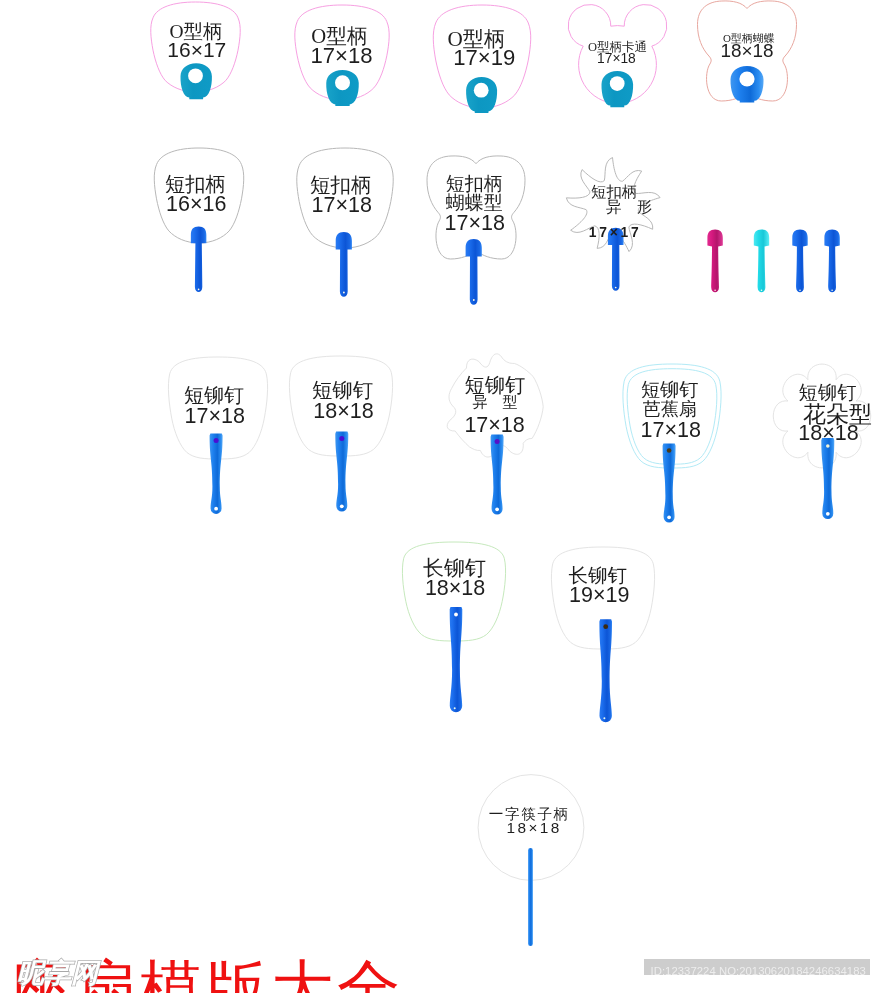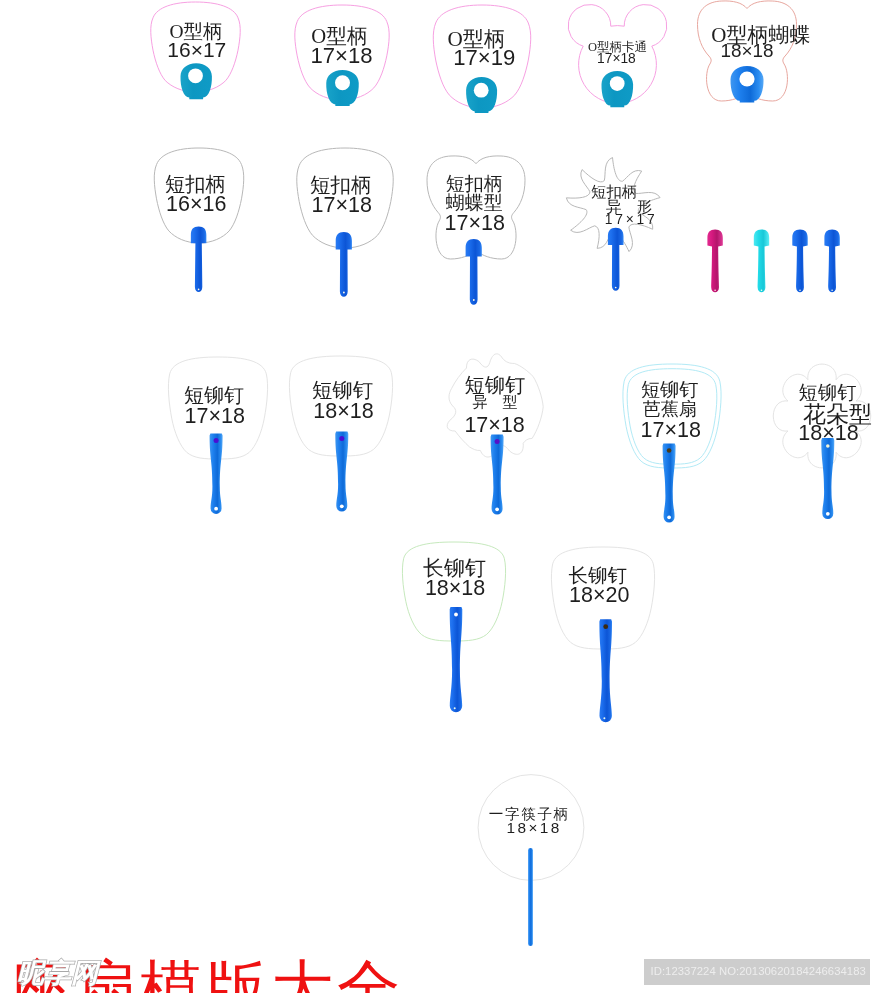--- a/index.html
+++ b/index.html
@@ -3,21 +3,21 @@
 <meta charset="utf-8">
 <style>
   html,body{margin:0;padding:0;}
   body{width:879px;height:993px;background:#ffffff;font-family:"Liberation Sans",sans-serif;position:relative;overflow:hidden;}
   #stage{position:absolute;left:0;top:0;width:879px;height:993px;}
   #art{position:absolute;left:0;top:0;width:879px;height:993px;}
   .lblgroup{position:absolute;}
   .lblgroup > div{position:absolute;left:0;transform:translateX(-50%);white-space:nowrap;color:#1e1e1e;line-height:1;}
   .cn{font-family:"Liberation Serif",serif;}
   .num{font-family:"Liberation Sans",sans-serif;font-weight:normal;}
-  #idbar{position:absolute;left:644px;top:959px;width:226px;height:26px;background:#cdcdcd;text-decoration:underline;}
+  #idbar{position:absolute;left:644px;top:959px;width:226px;height:16px;background:#cdcdcd;text-decoration:underline;}
   #idbar span{position:absolute;left:6.5px;top:7px;color:#ededed;font-size:11.3px;font-family:"Liberation Sans",sans-serif;white-space:nowrap;line-height:1;letter-spacing:0.05px;}
   #wmtitle{position:absolute;left:7px;top:958px;font-family:"Liberation Sans",sans-serif;font-weight:normal;font-size:63px;color:#ef1111;white-space:nowrap;letter-spacing:3px;line-height:1;}
   #wmlogo{position:absolute;left:17px;top:960px;font-size:27px;font-weight:bold;font-style:italic;font-family:"Liberation Sans",sans-serif;color:#ffffff;-webkit-text-stroke:1.4px #a8a8a8;paint-order:stroke fill;white-space:nowrap;letter-spacing:0px;line-height:1;}
   #wmurl{position:absolute;left:100px;top:963px;font-size:21px;font-weight:bold;font-style:italic;font-family:"Liberation Sans",sans-serif;color:#0f172a;-webkit-text-stroke:1.2px #a8a8a8;paint-order:stroke fill;white-space:nowrap;line-height:1;margin-top:28px;}
 </style>
 </head>
 <body>
 
 <div id="stage">
   <svg id="art" viewBox="0 0 879 993" xmlns="http://www.w3.org/2000/svg">
@@ -179,40 +179,40 @@
 </div>
 <div class="lblgroup" style="left:476.3px;top:29.0px;width:0;">
   <div class="cn" style="top:0.0px;font-size:21.2px;letter-spacing:0.0px;margin-left:0.0px;">O型柄</div>
   <div class="num" style="top:18.0px;font-size:22.1px;margin-left:8px;letter-spacing:0.0px;">17×19</div>
 </div>
 <div class="lblgroup" style="left:617.5px;top:41.0px;width:0;">
   <div class="cn" style="top:0.0px;font-size:12.5px;letter-spacing:0.0px;margin-left:0.0px;">O型柄卡通</div>
   <div class="num" style="top:11.0px;font-size:13.8px;margin-left:-1.1px;letter-spacing:0.0px;">17×18</div>
 </div>
 <div class="lblgroup" style="left:748.9px;top:24.5px;width:0;">
-  <div class="cn" style="top:0.0px;font-size:21px;letter-spacing:0.0px;margin-left:12px;">O型柄蝴蝶</div>
+  <div class="cn" style="top:8px;font-size:11px;letter-spacing:0.0px;margin-left:0.0px;">O型柄蝴蝶</div>
   <div class="num" style="top:17.5px;font-size:18.9px;margin-left:-1.9px;letter-spacing:0.0px;">18×18</div>
 </div>
 <div class="lblgroup" style="left:195.3px;top:173.5px;width:0;">
   <div class="cn" style="top:0.0px;font-size:20.2px;letter-spacing:0.0px;margin-left:0.0px;">短扣柄</div>
   <div class="num" style="top:20.5px;font-size:21.5px;margin-left:1.0px;letter-spacing:0.0px;">16×16</div>
 </div>
 <div class="lblgroup" style="left:340.8px;top:174.5px;width:0;">
   <div class="cn" style="top:0.0px;font-size:20.5px;letter-spacing:0.0px;margin-left:0.0px;">短扣柄</div>
   <div class="num" style="top:20.5px;font-size:21.5px;margin-left:0.9px;letter-spacing:0.0px;">17×18</div>
 </div>
 <div class="lblgroup" style="left:474.3px;top:173.5px;width:0;">
   <div class="cn" style="top:0.0px;font-size:19.0px;letter-spacing:0.0px;margin-left:0.0px;">短扣柄</div>
   <div class="cn" style="top:19.8px;font-size:19.0px;letter-spacing:0.0px;margin-left:0.0px;">蝴蝶型</div>
   <div class="num" style="top:39.6px;font-size:21.5px;margin-left:0.5px;letter-spacing:0.0px;">17×18</div>
 </div>
 <div class="lblgroup" style="left:614.1px;top:184.0px;width:0;">
   <div class="cn" style="top:0.0px;font-size:15.4px;letter-spacing:0.0px;margin-left:0.0px;">短扣柄</div>
   <div class="cn" style="top:14.6px;font-size:15.4px;letter-spacing:0.0px;margin-left:15px;">异　形</div>
-  <div class="num" style="top:29px;font-size:13.8px;margin-left:17px;letter-spacing:2.8px;">17×17</div>
+  <div class="num" style="top:42px;font-size:13.8px;margin-left:1px;letter-spacing:2.8px;font-weight:bold;">17×17</div>
 </div>
 <div class="lblgroup" style="left:213.9px;top:385.0px;width:0;">
   <div class="cn" style="top:0.0px;font-size:20.0px;letter-spacing:0.0px;margin-left:0.0px;">短铆钉</div>
   <div class="num" style="top:20.5px;font-size:21.5px;margin-left:0.8px;letter-spacing:0.0px;">17×18</div>
 </div>
 <div class="lblgroup" style="left:342.5px;top:380.0px;width:0;">
   <div class="cn" style="top:0.0px;font-size:20.4px;letter-spacing:0.0px;margin-left:0.0px;">短铆钉</div>
   <div class="num" style="top:20.8px;font-size:21.5px;margin-left:1.0px;letter-spacing:0.0px;">18×18</div>
 </div>
 <div class="lblgroup" style="left:494.9px;top:374.8px;width:0;">
@@ -229,21 +229,21 @@
   <div class="cn" style="top:0.0px;font-size:19.3px;letter-spacing:0.0px;margin-left:0.0px;">短铆钉</div>
   <div class="cn" style="top:19.8px;font-size:23px;letter-spacing:0.0px;margin-left:10px;">花朵型</div>
   <div class="num" style="top:39.6px;font-size:21.5px;margin-left:1.0px;letter-spacing:0.0px;">18×18</div>
 </div>
 <div class="lblgroup" style="left:454.6px;top:557.5px;width:0;">
   <div class="cn" style="top:0.0px;font-size:21.0px;letter-spacing:0.0px;margin-left:0.0px;">长铆钉</div>
   <div class="num" style="top:20.5px;font-size:21.5px;margin-left:0.5px;letter-spacing:0.0px;">18×18</div>
 </div>
 <div class="lblgroup" style="left:597.7px;top:566.0px;width:0;">
   <div class="cn" style="top:0.0px;font-size:19.5px;letter-spacing:0.0px;margin-left:0.0px;">长铆钉</div>
-  <div class="num" style="top:19.0px;font-size:21.5px;margin-left:1.6px;letter-spacing:0.0px;">18×20</div>
+  <div class="num" style="top:19.0px;font-size:21.5px;margin-left:1.6px;letter-spacing:0.0px;">19×19</div>
 </div>
 <div class="lblgroup" style="left:529.3px;top:807.0px;width:0;">
   <div class="cn" style="top:0.0px;font-size:14.6px;letter-spacing:1.6px;margin-left:0;">一字筷子柄</div>
   <div class="num" style="top:13.0px;font-size:15.4px;margin-left:4.8px;letter-spacing:2.4px;">18×18</div>
 </div>
 </div>
 
 <div id="wmtitle">座扇模版大全</div>
 <div id="wmlogo">昵享网</div>
 <div id="wmurl">www.nipic.cn</div>

